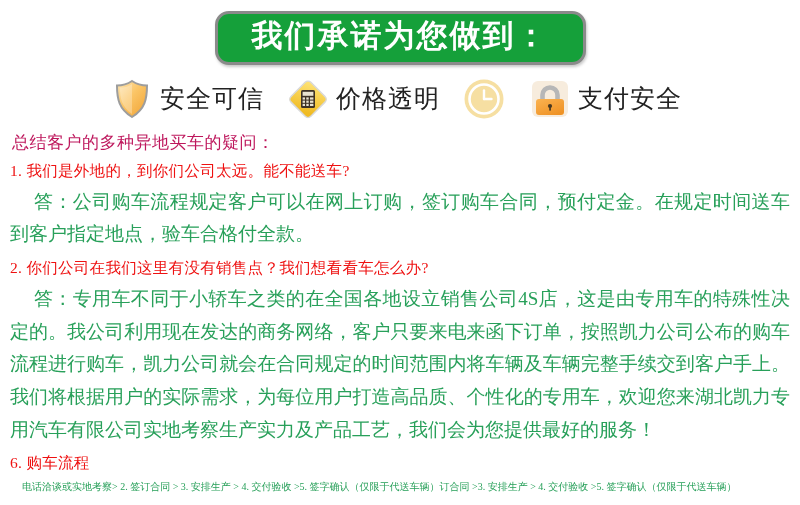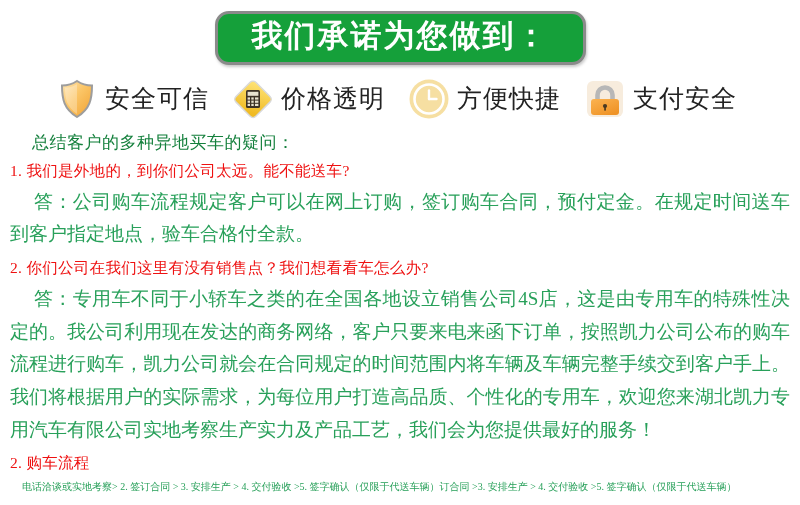--- a/index.html
+++ b/index.html
@@ -62,22 +62,22 @@
     font-family: "Liberation Serif", "DejaVu Serif", serif;
   }
   .ficon { width: 44px; height: 44px; flex: 0 0 44px; display:block; }
 
   
   .content {
     padding: 6px 8px 0 8px;
   }
   .section-heading {
     font-size: 17px;
-    color: #15803d;
-    margin: 4px 0 6px 24px;
+    color: #be185d;
+    margin: 4px 0 6px 4px;
     letter-spacing: .5px;
     font-family: "Liberation Serif", "DejaVu Serif", serif;
   }
   .q {
     font-size: 15.5px;
     font-weight: 400;
     color: #ee1111;
     margin: 7px 0 4px 2px;
     letter-spacing: .3px;
     font-family: "Liberation Serif", "DejaVu Serif", serif;
@@ -157,21 +157,20 @@
 
   <div class="feature">
     <span>
       <svg class="ficon" viewBox="0 0 44 44">
         <circle cx="22" cy="22" r="19.5" fill="#f6dfa2"></circle>
         <circle cx="22" cy="22" r="14.5" fill="none" stroke="#ffffff" stroke-width="2.6"></circle>
         <line x1="22" y1="22" x2="22" y2="13.5" stroke="#ffffff" stroke-width="2.4" stroke-linecap="round"></line>
         <line x1="22" y1="22" x2="29.5" y2="22" stroke="#ffffff" stroke-width="2.4" stroke-linecap="round"></line>
       </svg>
     </span>
-    <span class="feature-label">方便快捷</span>
   </div>
 
   <div class="feature">
     <span>
       <svg class="ficon" viewBox="0 0 44 44">
         <defs>
           <linearGradient id="lg" x1="0" y1="0" x2="0.7" y2="1">
             <stop offset="0%" stop-color="#fbb351"></stop>
             <stop offset="100%" stop-color="#ef9326"></stop>
           </linearGradient>
@@ -197,17 +196,17 @@
     <div class="a">答：公司购车流程规定客户可以在网上订购，签订购车合同，预付定金。在规定时间送车到客户指定地点，验车合格付全款。</div>
   </div>
 
   <div>
     <div class="q">2. 你们公司在我们这里有没有销售点？我们想看看车怎么办?</div>
     <div class="a">答：专用车不同于小轿车之类的在全国各地设立销售公司4S店，这是由专用车的特殊性决定的。我公司利用现在发达的商务网络，客户只要来电来函下订单，按照凯力公司公布的购车流程进行购车，凯力公司就会在合同规定的时间范围内将车辆及车辆完整手续交到客户手上。我们将根据用户的实际需求，为每位用户打造高品质、个性化的专用车，欢迎您来湖北凯力专用汽车有限公司实地考察生产实力及产品工艺，我们会为您提供最好的服务！</div>
   </div>
 
 
   <div>
-    <div class="q">2. 购车流程</div>
+    <div class="q">6. 购车流程</div>
     <div class="flow">电话洽谈或实地考察&gt; 2. 签订合同 &gt; 3. 安排生产 &gt; 4. 交付验收 &gt;5. 签字确认（仅限于代送车辆）订合同 &gt;3. 安排生产 &gt; 4. 交付验收 &gt;5. 签字确认（仅限于代送车辆）</div>
   </div>
 
 </div>
 
 </body></html>

